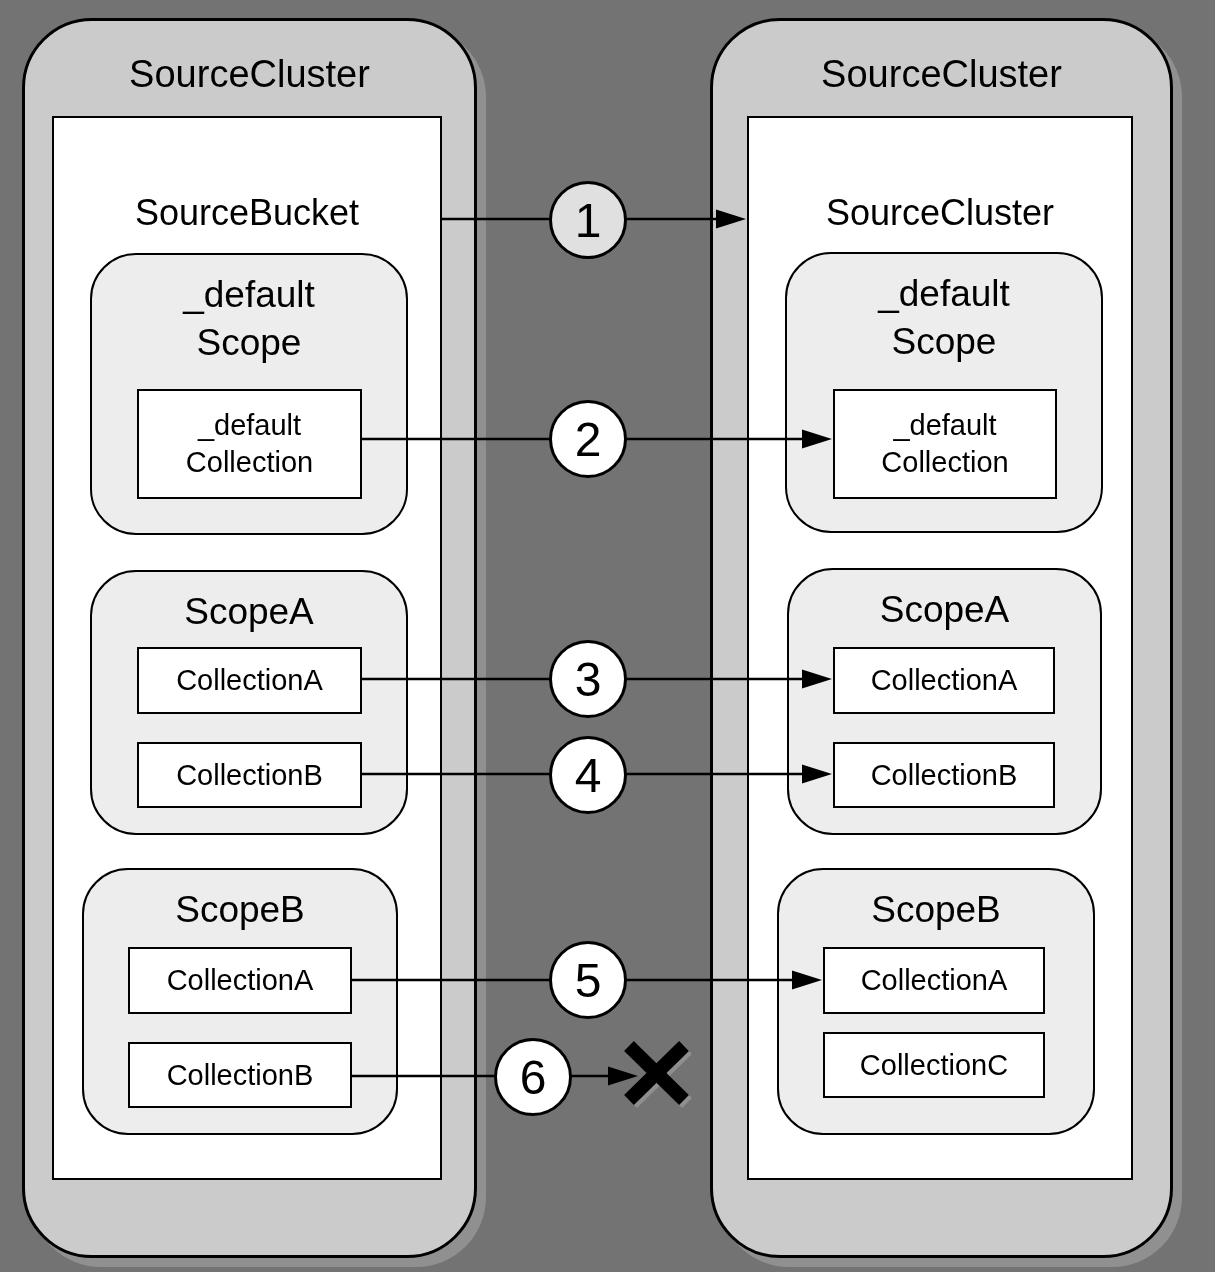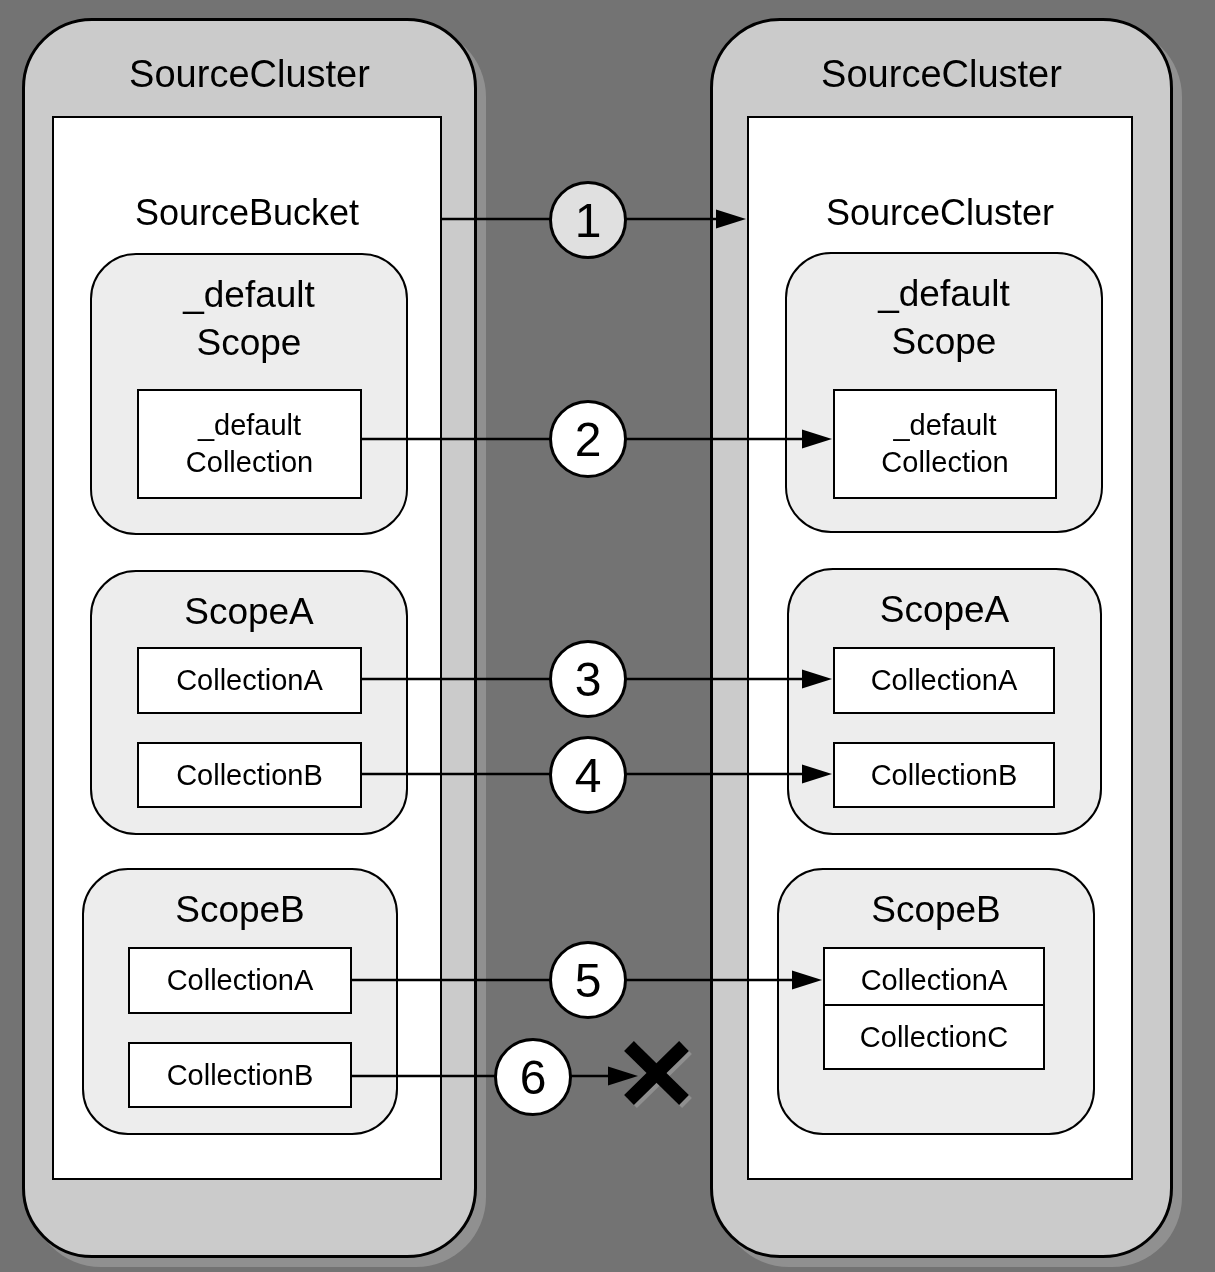--- a/index.html
+++ b/index.html
@@ -83,21 +83,21 @@
   .collection span { display: block; }
   .sd-col  { left: 137px; top: 389px;  width: 225px; height: 110px; }
   .sa-colA { left: 137px; top: 647px;  width: 225px; height: 67px; }
   .sa-colB { left: 137px; top: 742px;  width: 225px; height: 66px; }
   .sb-colA { left: 128px; top: 947px;  width: 224px; height: 67px; }
   .sb-colB { left: 128px; top: 1042px; width: 224px; height: 66px; }
   .td-col  { left: 833px; top: 389px;  width: 224px; height: 110px; }
   .ta-colA { left: 833px; top: 647px;  width: 222px; height: 67px; }
   .ta-colB { left: 833px; top: 742px;  width: 222px; height: 66px; }
   .tb-colA { left: 823px; top: 947px;  width: 222px; height: 67px; }
-  .tb-colC { left: 823px; top: 1004px; width: 222px; height: 66px; }
+  .tb-colC { left: 823px; top: 1032px; width: 222px; height: 66px; }
 
   
   .arrows {
     position: absolute;
     left: 0; top: 0;
     width: 1215px;
     height: 1272px;
     pointer-events: none;
   }
 

